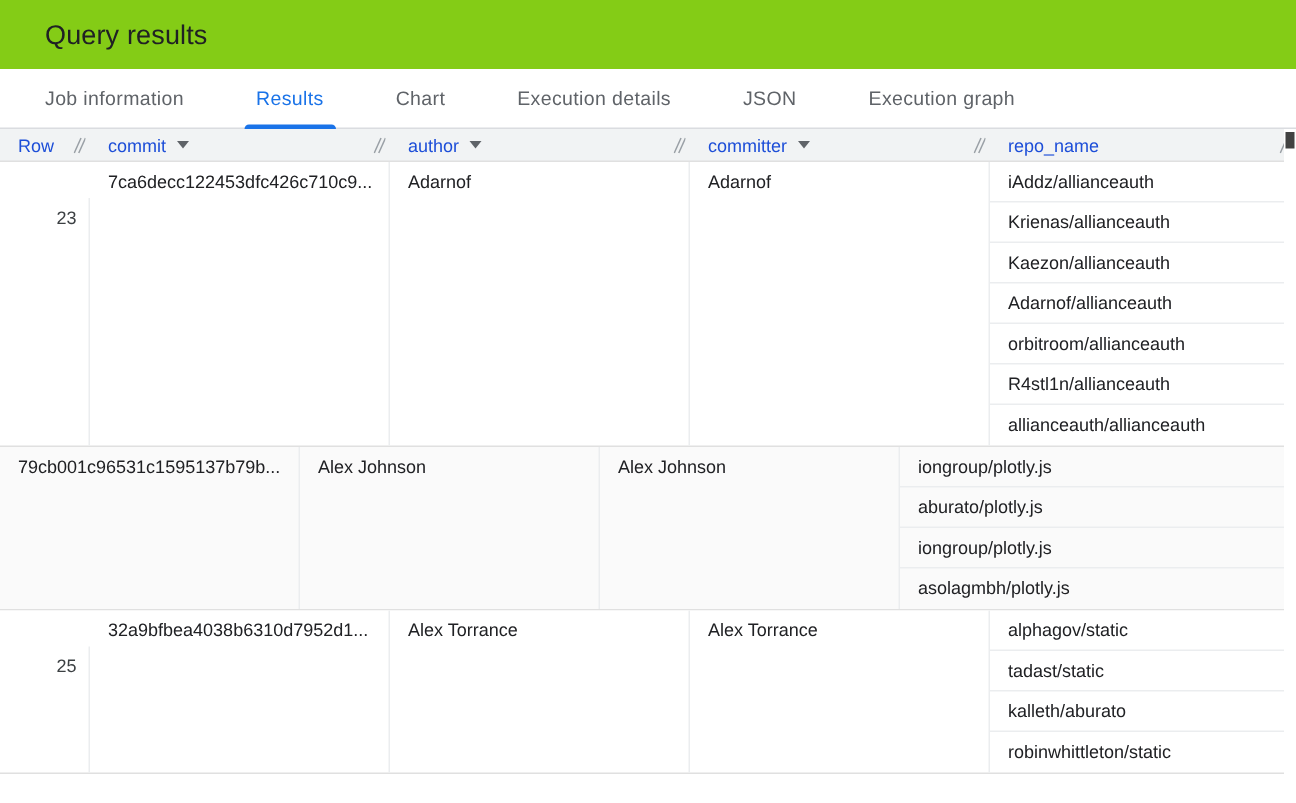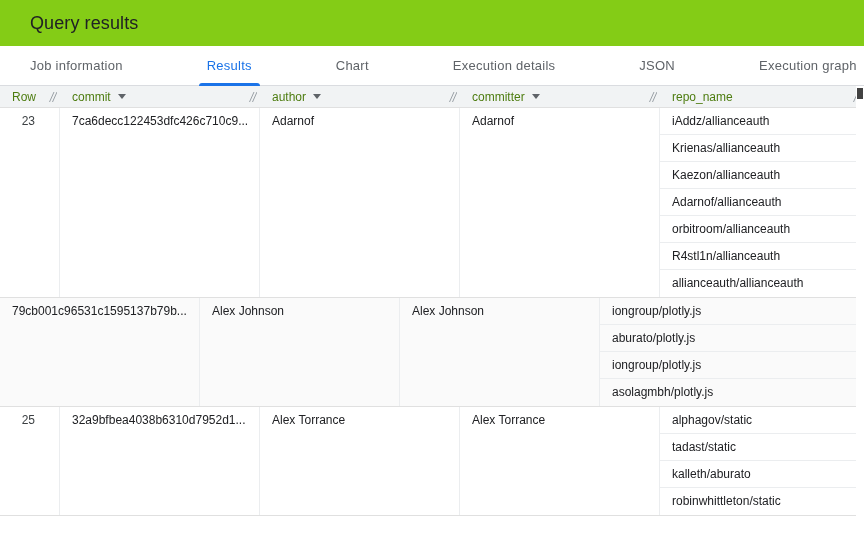--- a/index.html
+++ b/index.html
@@ -14,46 +14,46 @@
   html,body{margin:0;padding:0;}
   body{
     width:864px;height:535px;overflow:hidden;background:#fff;
     font-family:"Liberation Sans", sans-serif;color:var(--text);
     position:relative;
   }
   
   .panel-title-bar{height:46px;display:flex;align-items:center;padding-left:30px;background:#84cc16;}
   .panel-title{font-size:18px;font-weight:400;color:var(--text);letter-spacing:.1px;}
   
-  .tabbar{height:40px;display:flex;align-items:stretch;padding-left:6px;border-bottom:1px solid #dadce0;background:#fff;gap:36px;}
+  .tabbar{height:40px;display:flex;align-items:stretch;padding-left:6px;border-bottom:1px solid #dadce0;background:#fff;}
   .tab{position:relative;display:flex;align-items:center;padding:0 24px;font-size:13px;font-weight:500;
        color:var(--muted);cursor:pointer;letter-spacing:.25px;white-space:nowrap;}
   .tab.active{color:var(--accent);}
   .tab.active::after{content:"";position:absolute;left:16px;right:16px;bottom:-1px;height:3px;
        background:var(--accent);border-radius:3px 3px 0 0;}
   
   .table{width:100%;}
   .thead{display:flex;height:22px;background:var(--header-bg);border-bottom:1px solid var(--border);
-         font-size:12px;color:#4d7c0f;}
+         font-size:12px;color:#1d4ed8;}
   .th{position:relative;line-height:22px;padding-left:12px;white-space:nowrap;overflow:hidden;}
   .col-row{width:60px;flex:none;}
   .col-commit{width:200px;flex:none;}
   .col-author{width:200px;flex:none;}
   .col-committer{width:200px;flex:none;}
   .col-repo{flex:1;min-width:0;}
   .sort-arrow{display:inline-block;width:0;height:0;margin-left:7px;vertical-align:2px;
       border-left:4px solid transparent;border-right:4px solid transparent;border-top:5px solid #5f6368;}
   .resize{position:absolute;right:3px;top:5px;width:8px;height:12px;cursor:col-resize;}
   .resize svg{display:block;}
   .tbody{font-size:12px;color:var(--text);}
   .tr{display:flex;border-bottom:1px solid var(--border);background:#fff;}
   .tr.alt{background:#fafafa;}
   .td{padding-left:12px;line-height:27px;white-space:nowrap;overflow:hidden;
       border-right:1px solid var(--border-light);}
-  .td.num{text-align:right;padding-right:24px;padding-left:0;color:#3c4043;}
+  .td.num{text-align:right;padding-right:8px;padding-left:0;color:#3c4043;margin-top:24px;}
   .td.col-repo{padding:0;border-right:none;}
   .sub-row{height:27px;line-height:26px;padding-left:12px;border-bottom:1px solid var(--border-light);
       white-space:nowrap;overflow:hidden;}
   .sub-row:last-child{border-bottom:none;}
   
   .scrollbar{position:absolute;top:86px;right:0;bottom:0;width:8px;background:#fff;}
   .scrollbar .thumb{position:absolute;top:2px;left:1px;width:6px;height:11px;background:#424242;}
 </style>
 </head>
 <body>

